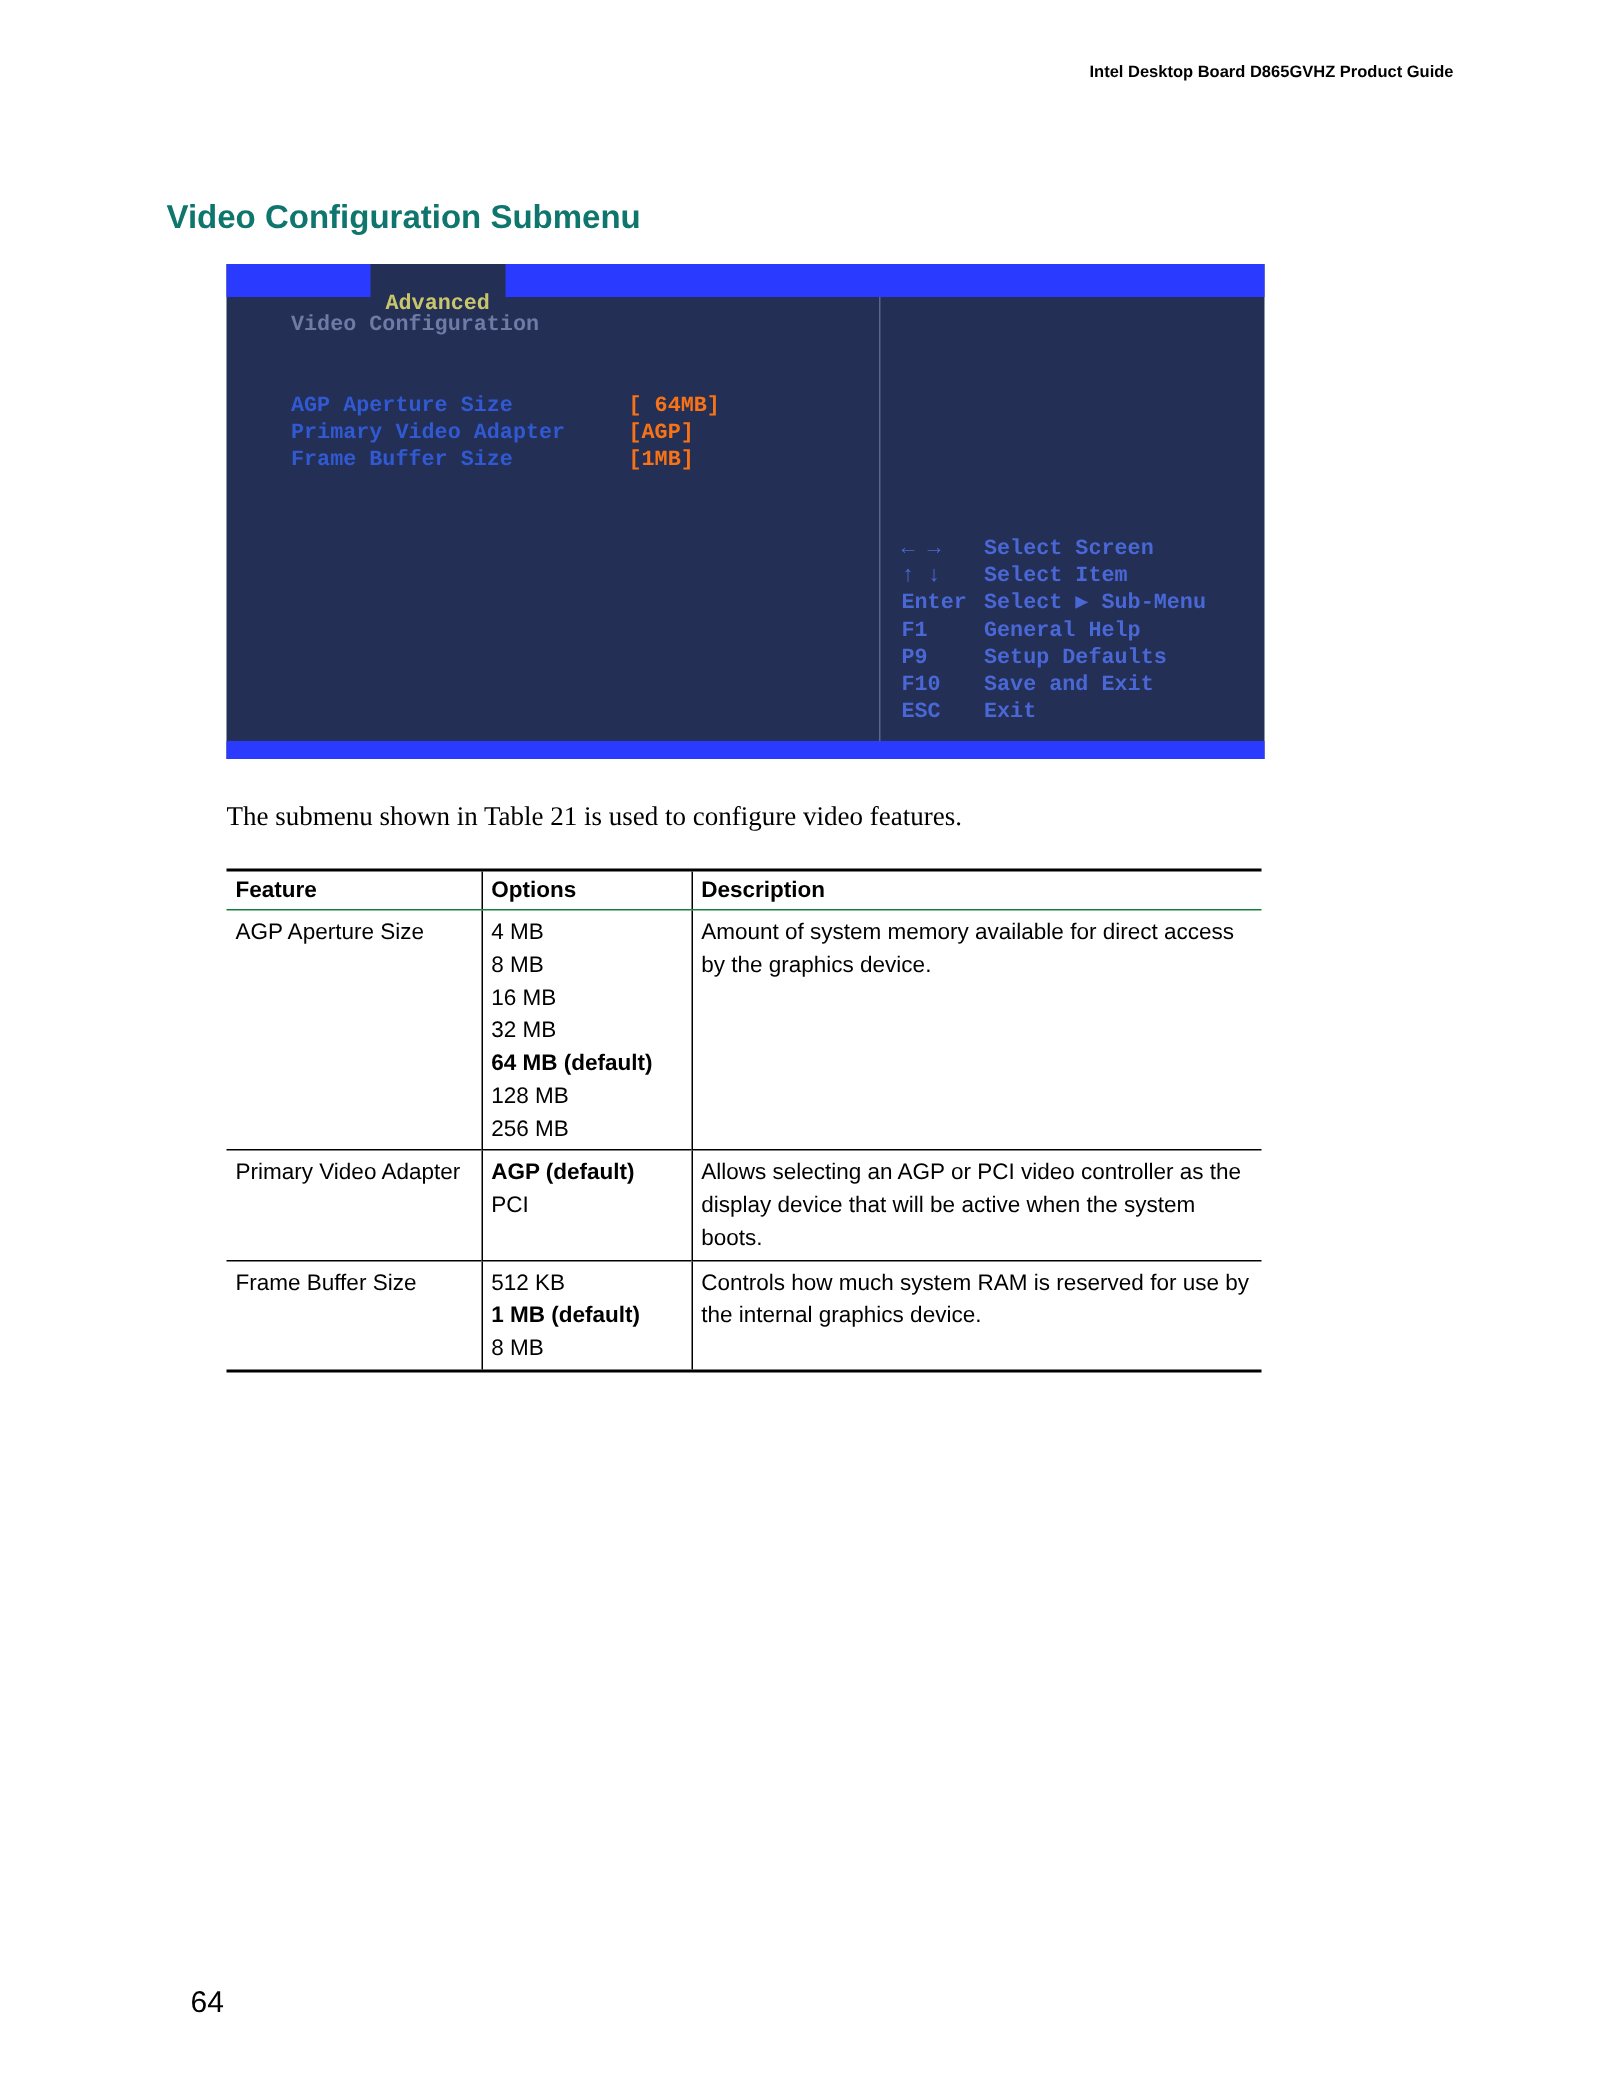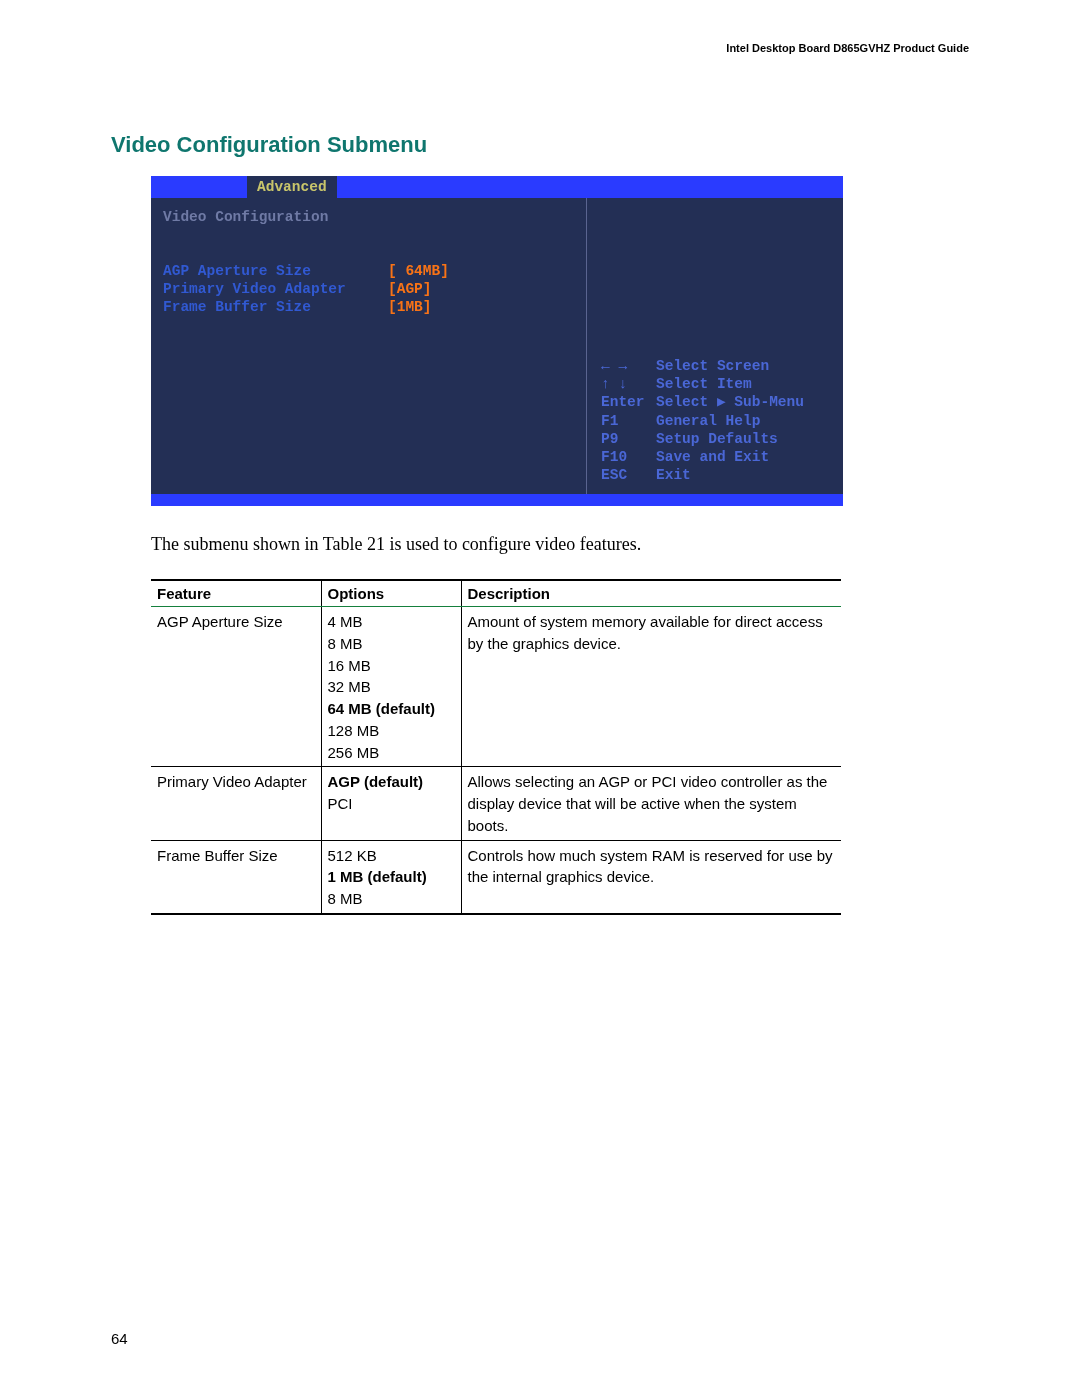--- a/index.html
+++ b/index.html
@@ -37,29 +37,30 @@
     font-size: 14.5px;
     font-weight: bold;
     line-height: 1.25;
   }
   .bios-top-bar {
     background: #2a3bff;
     height: 22px;
     display: flex;
   }
   .bios-top-bar .tab {
-    padding: 2px 10px 2px 10px;
+    padding: 18px 10px 2px 10px;
     color: #c8c56b;
   }
   .bios-top-bar .tab.active {
     background: #232f55;
     margin-left: 96px;
   }
   .bios-body {
     display: flex;
+    padding-left: 31px;
   }
   .bios-left {
     flex: 1;
     padding: 10px 10px 10px 12px;
     min-height: 290px;
   }
   .bios-right {
     width: 257px;
     border-left: 1px solid #5a6490;
     padding: 10px 10px 10px 14px;
@@ -134,22 +135,22 @@
   .feat-table .col-desc { border-left: 1px solid #000; }
   .feat-table td.col-options { }
   .feat-table tr.row-border td { border-top: 1px solid #000; }
   .feat-table tr.last-row td { border-bottom: 2px solid #000; }
   .opt-line { display: block; }
   .opt-line.bold { font-weight: bold; }
 
   .page-number {
     position: absolute;
     bottom: 50px;
-    left: 111px;
-    font-size: 15px;
+    left: 127px;
+    font-size: 20px;
   }
 </style>
 </head>
 <body>
 
 <div class="page">
   <div class="header-line">Intel Desktop Board D865GVHZ Product Guide</div>
 
   <div class="section-title">Video Configuration Submenu</div>
 

